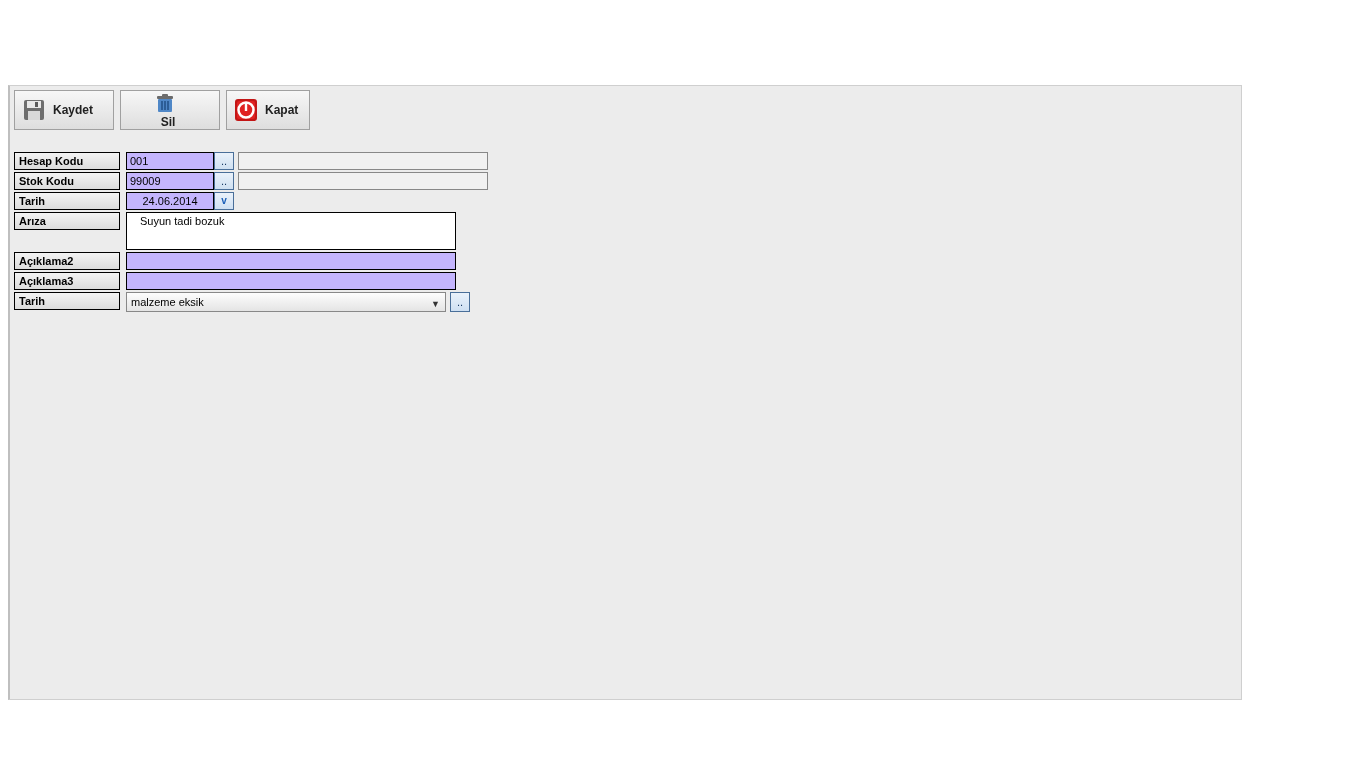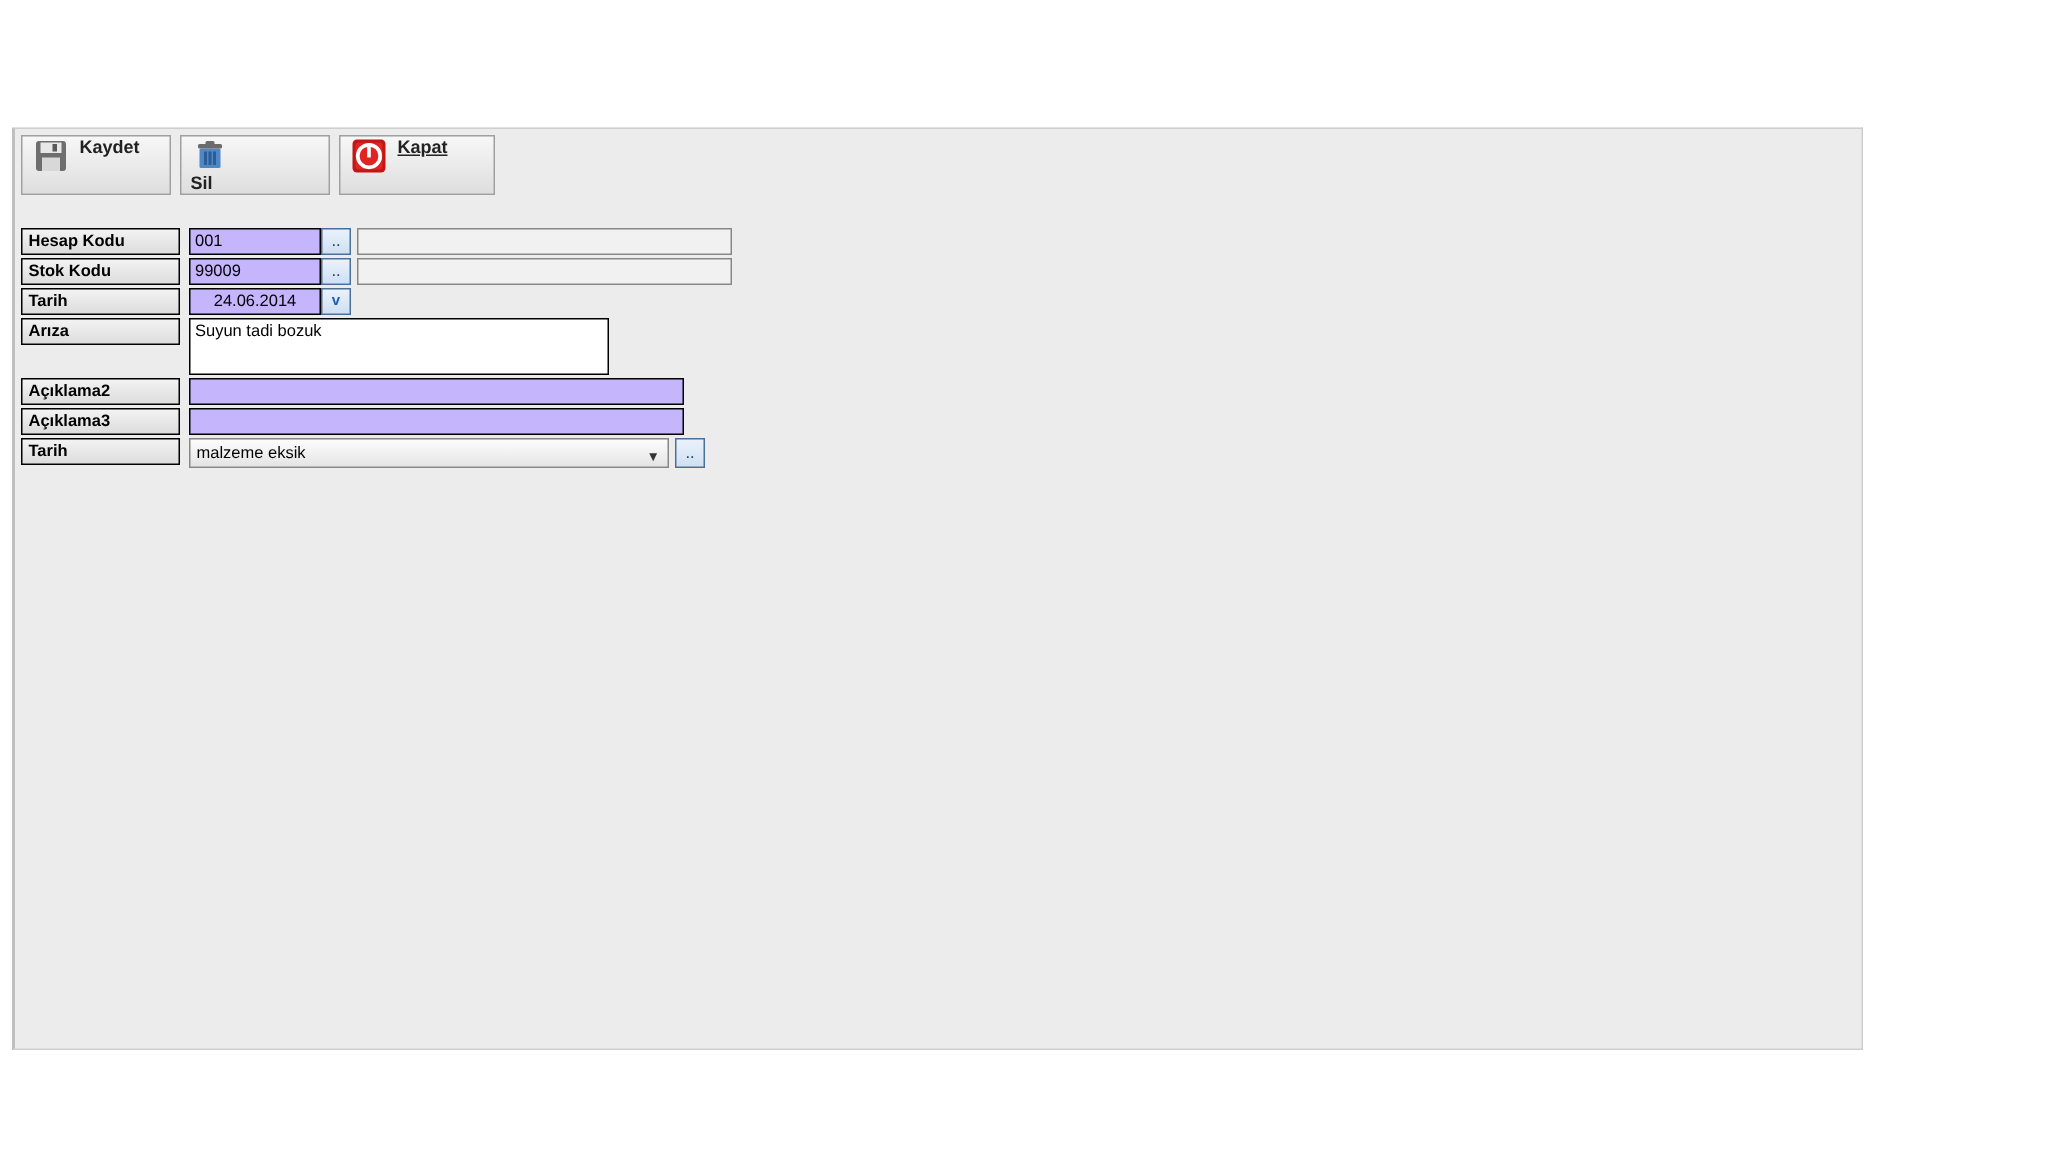--- a/index.html
+++ b/index.html
@@ -27,38 +27,38 @@
   .toolbar {
     display: flex;
     gap: 6px;
     margin-bottom: 22px;
   }
   .tb-btn {
     height: 40px;
     border: 1px solid #a0a0a0;
     background: linear-gradient(to bottom, #f7f7f7 0%, #dedede 100%);
     display: flex;
-    align-items: flex-start;
+    align-items: center;
     padding: 0 10px 0 6px;
     cursor: pointer;
     font-size: 12px;
     font-weight: bold;
     color: #222;
   }
   .tb-btn .icon {
     width: 26px;
     height: 26px;
     margin-right: 6px;
     display: flex;
     align-items: center;
     justify-content: center;
   }
   .tb-btn.kaydet { width: 100px; }
   .tb-btn.sil    { width: 100px; flex-direction: column; }
-  .tb-btn.kapat  { width: 104px; text-decoration: underline; }
+  .tb-btn.kapat  { width: 84px; }
 
   .form-area { }
   .row {
     display: flex;
     align-items: flex-start;
     margin-bottom: 2px;
   }
   .lbl {
     width: 106px;
     height: 18px;
@@ -107,25 +107,25 @@
     font-weight: bold;
     line-height: 14px;
     text-align: center;
     cursor: pointer;
     padding: 0;
     display: inline-flex;
     align-items: center;
     justify-content: center;
   }
   .ta {
-    width: 280px;
+    width: 330px;
     height: 38px;
     border: 1px solid #000;
     background: #fff;
-    padding: 2px 3px;
+    padding: 2px 13px;
     font-size: 11px;
     font-family: inherit;
     resize: none;
   }
   .combo {
     width: 320px;
     height: 20px;
     border: 1px solid #888;
     background: linear-gradient(to bottom, #fdfdfd 0%, #e4e4e4 100%);
     font-size: 11px;

